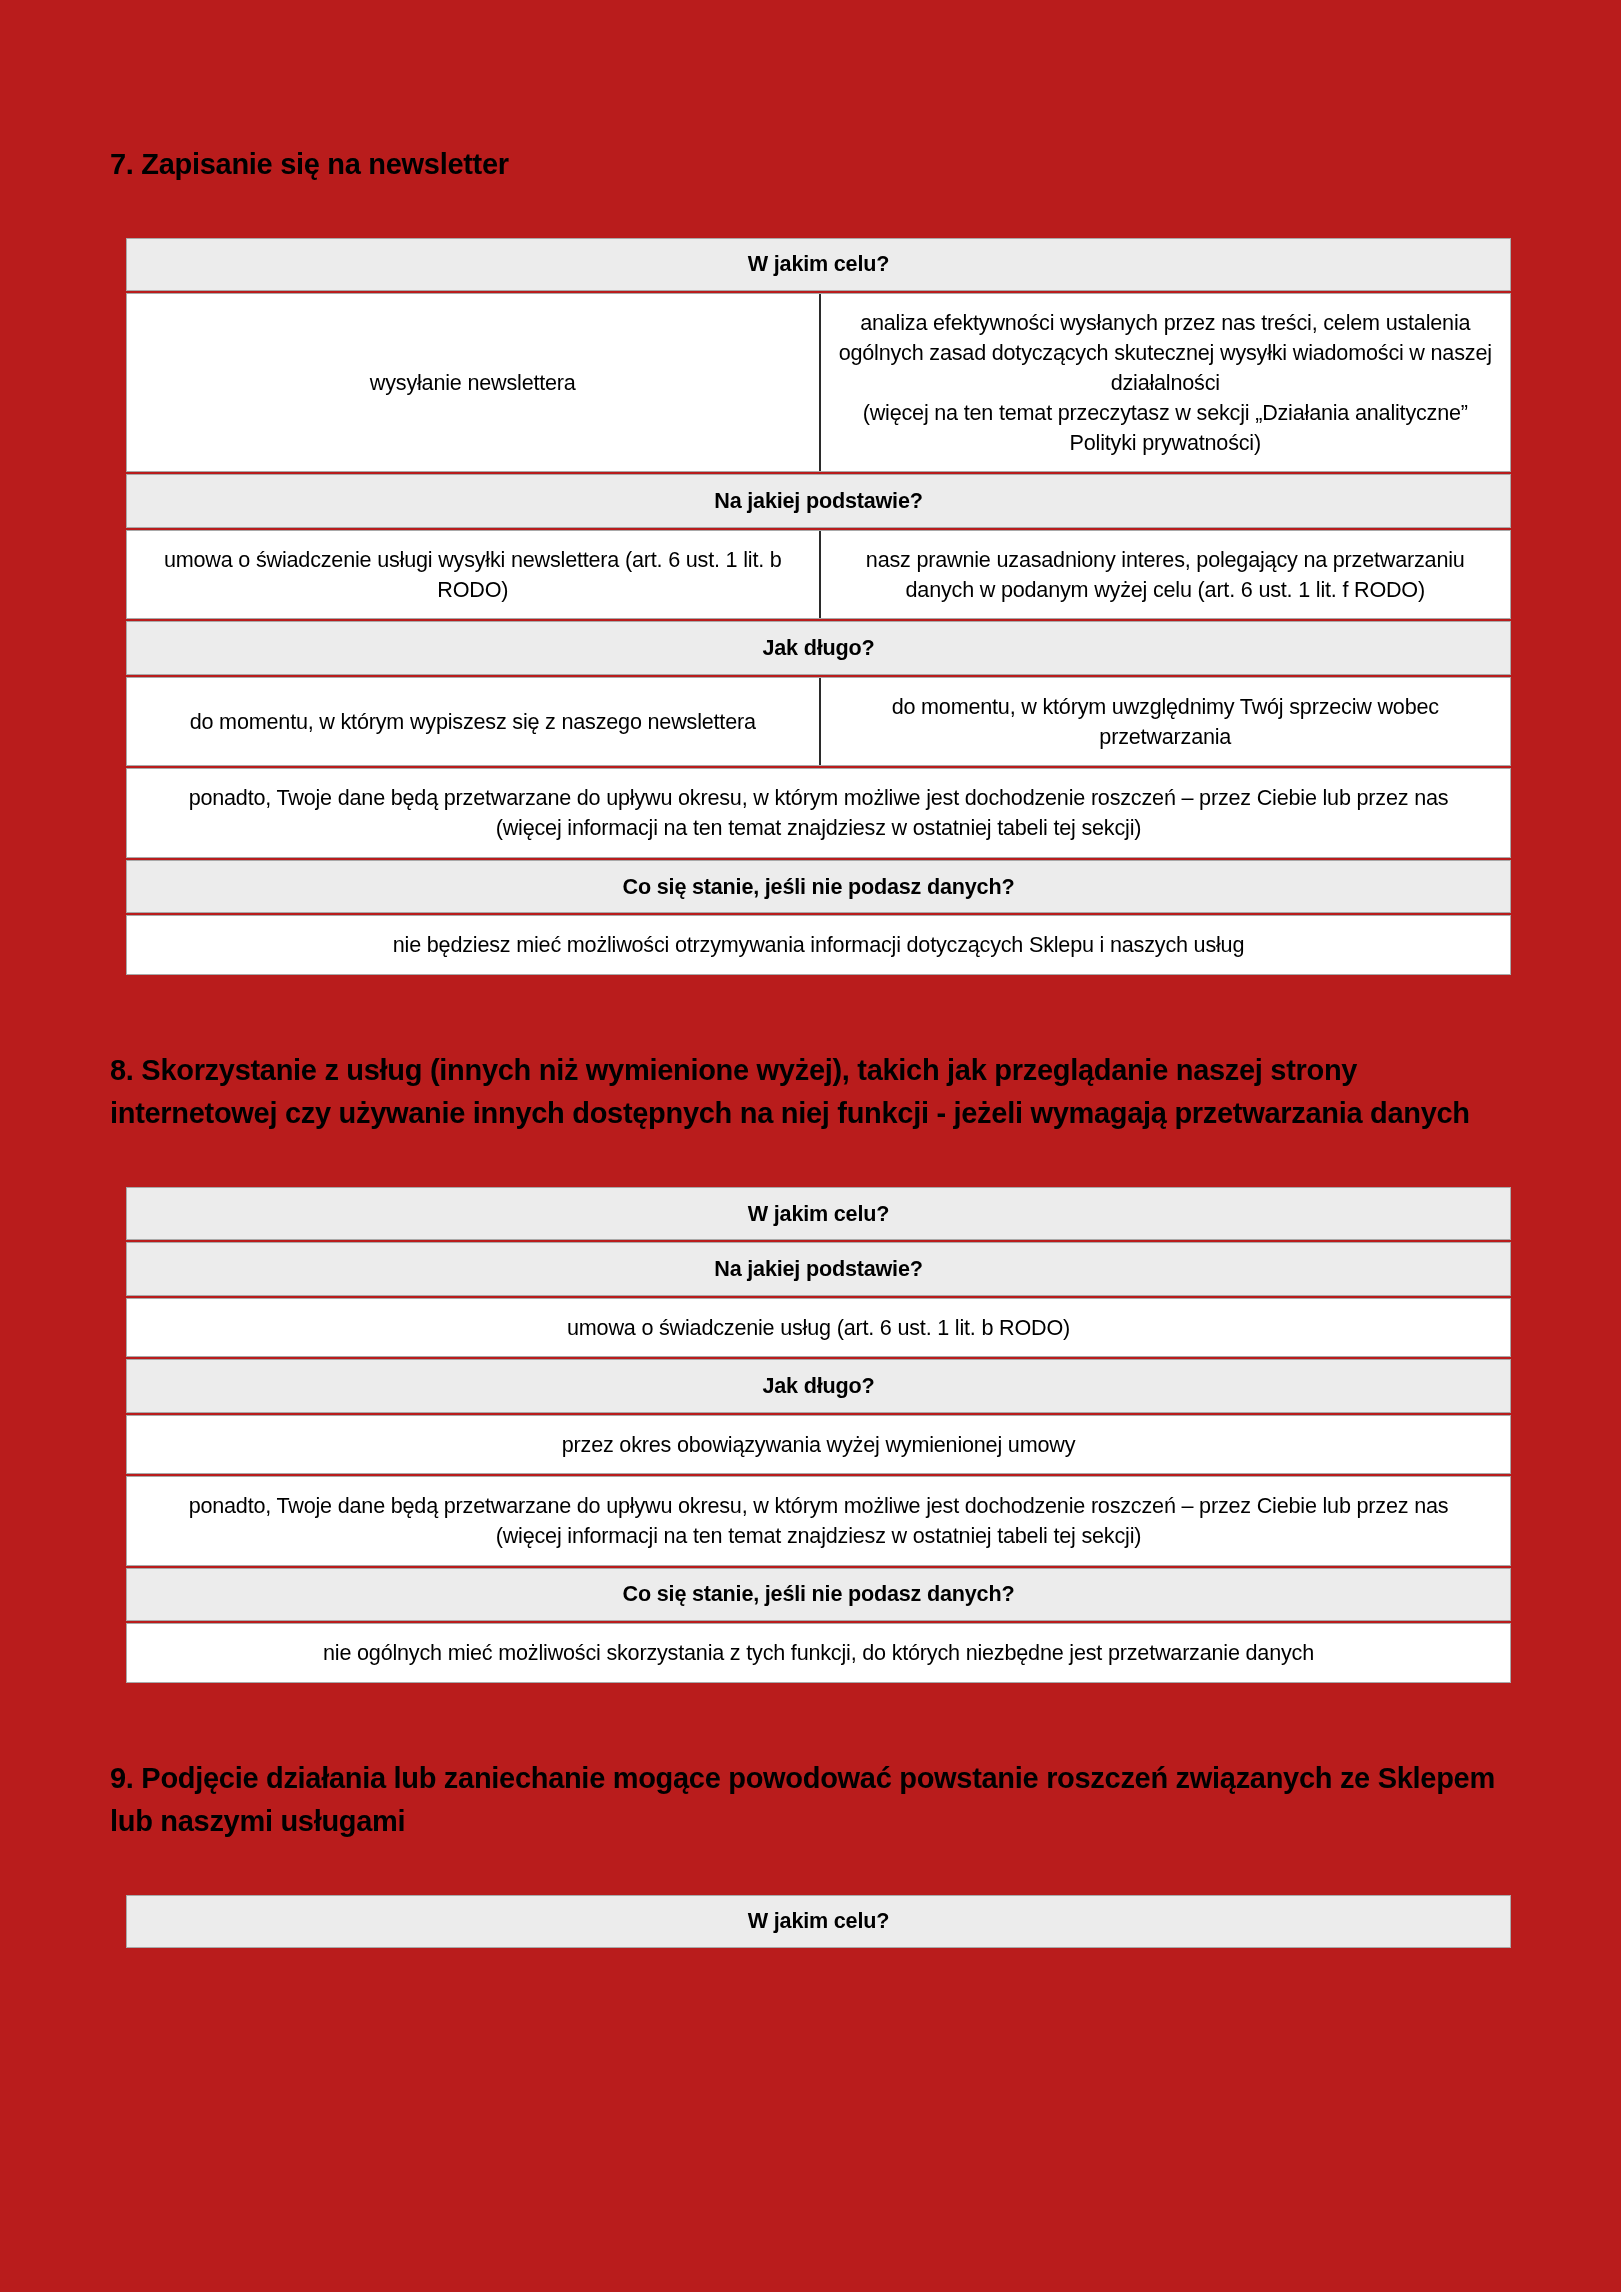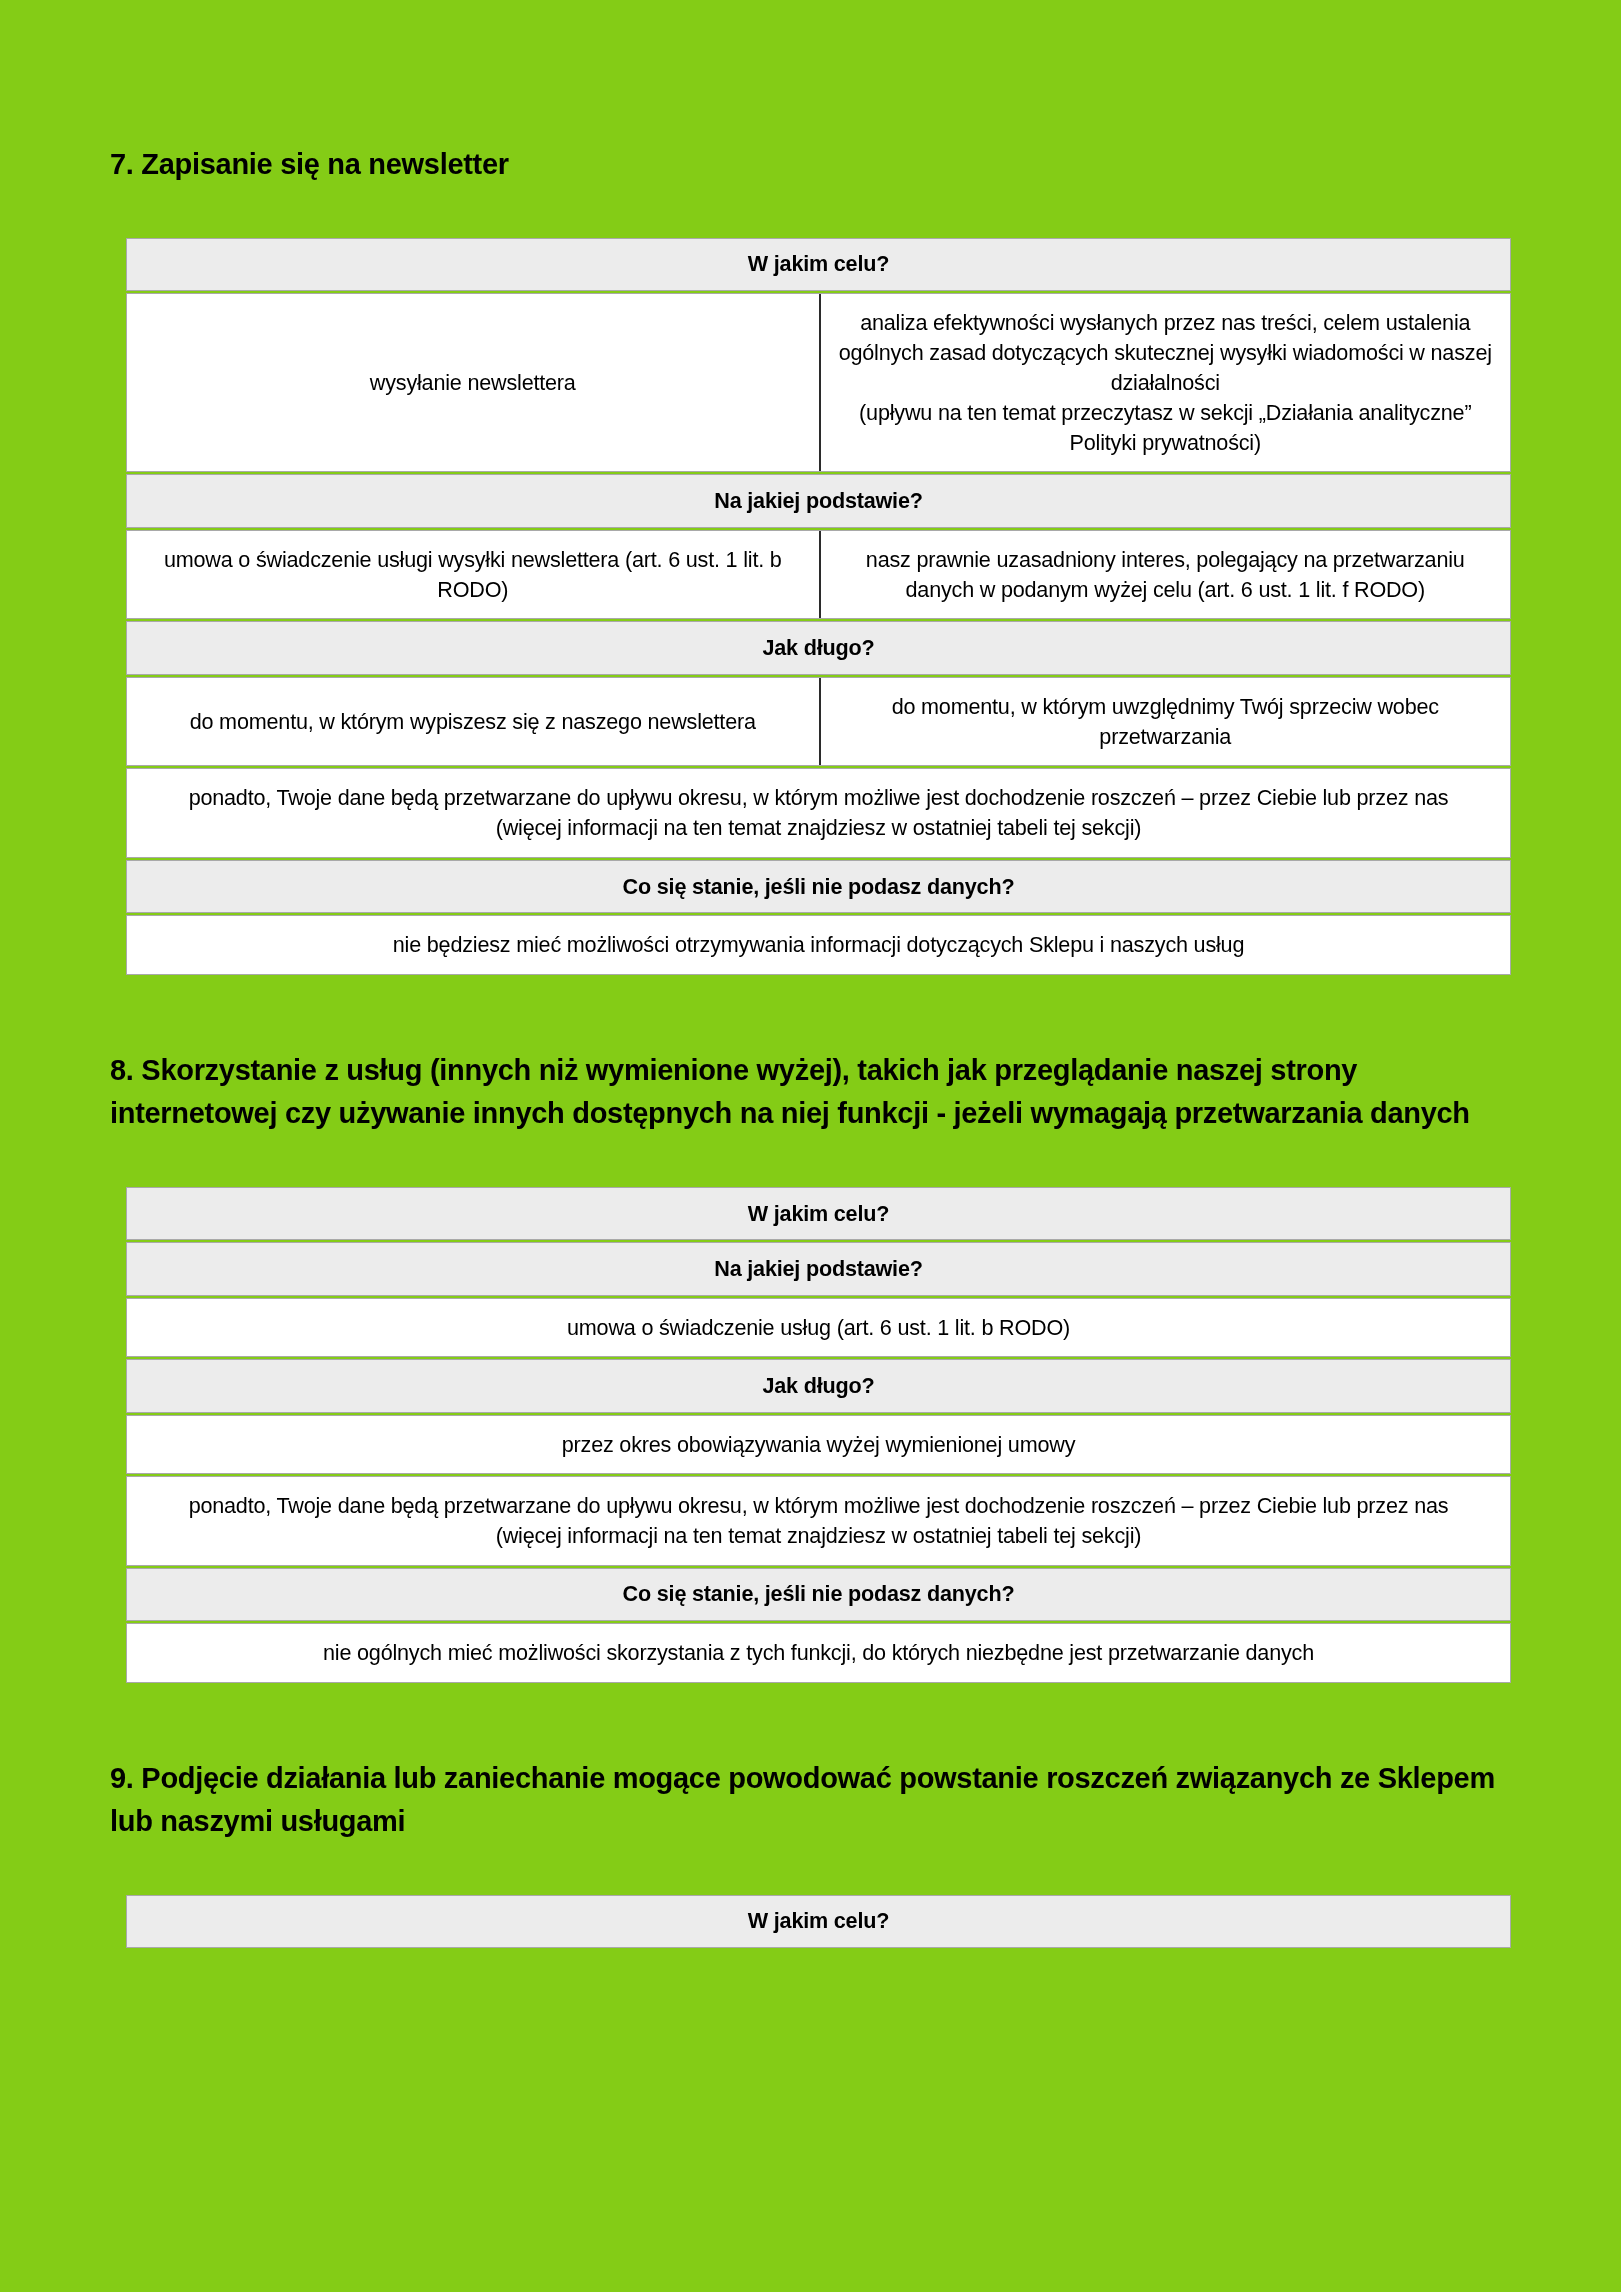--- a/index.html
+++ b/index.html
@@ -12,21 +12,21 @@
     height: 2293px;
     overflow: hidden;
     font-family: "Liberation Sans", "DejaVu Sans", sans-serif;
     color: #000000;
   }
   .doc {
     box-sizing: border-box;
     width: 1621px;
     min-height: 2293px;
     padding: 143px 110px 39px 110px;
-    background: #84cc16;
+    background: #b91c1c;
   }
   .section-heading {
     font-size: 29px;
     font-weight: bold;
     line-height: 1.5;
     letter-spacing: -0.3px;
     margin: 0 0 51px 0;
     color: #000000;
   }
   .doc-table {
@@ -84,21 +84,21 @@
         <div class="cell">
           <div class="cell-text">W jakim celu?</div>
         </div>
       </div>
       <div class="t-row cols">
         <div class="cell cell-left">
           <div class="cell-text">wysyłanie newslettera</div>
         </div>
         <div class="cell cell-right">
           <div class="cell-text">analiza efektywności wysłanych przez nas treści, celem ustalenia ogólnych zasad dotyczących skutecznej wysyłki wiadomości w naszej działalności
-(upływu na ten temat przeczytasz w sekcji „Działania analityczne” Polityki prywatności)</div>
+(więcej na ten temat przeczytasz w sekcji „Działania analityczne” Polityki prywatności)</div>
         </div>
       </div>
       <div class="t-row header">
         <div class="cell">
           <div class="cell-text">Na jakiej podstawie?</div>
         </div>
       </div>
       <div class="t-row cols">
         <div class="cell cell-left">
           <div class="cell-text">umowa o świadczenie usługi wysyłki newslettera (art. 6 ust. 1 lit. b RODO)</div>

